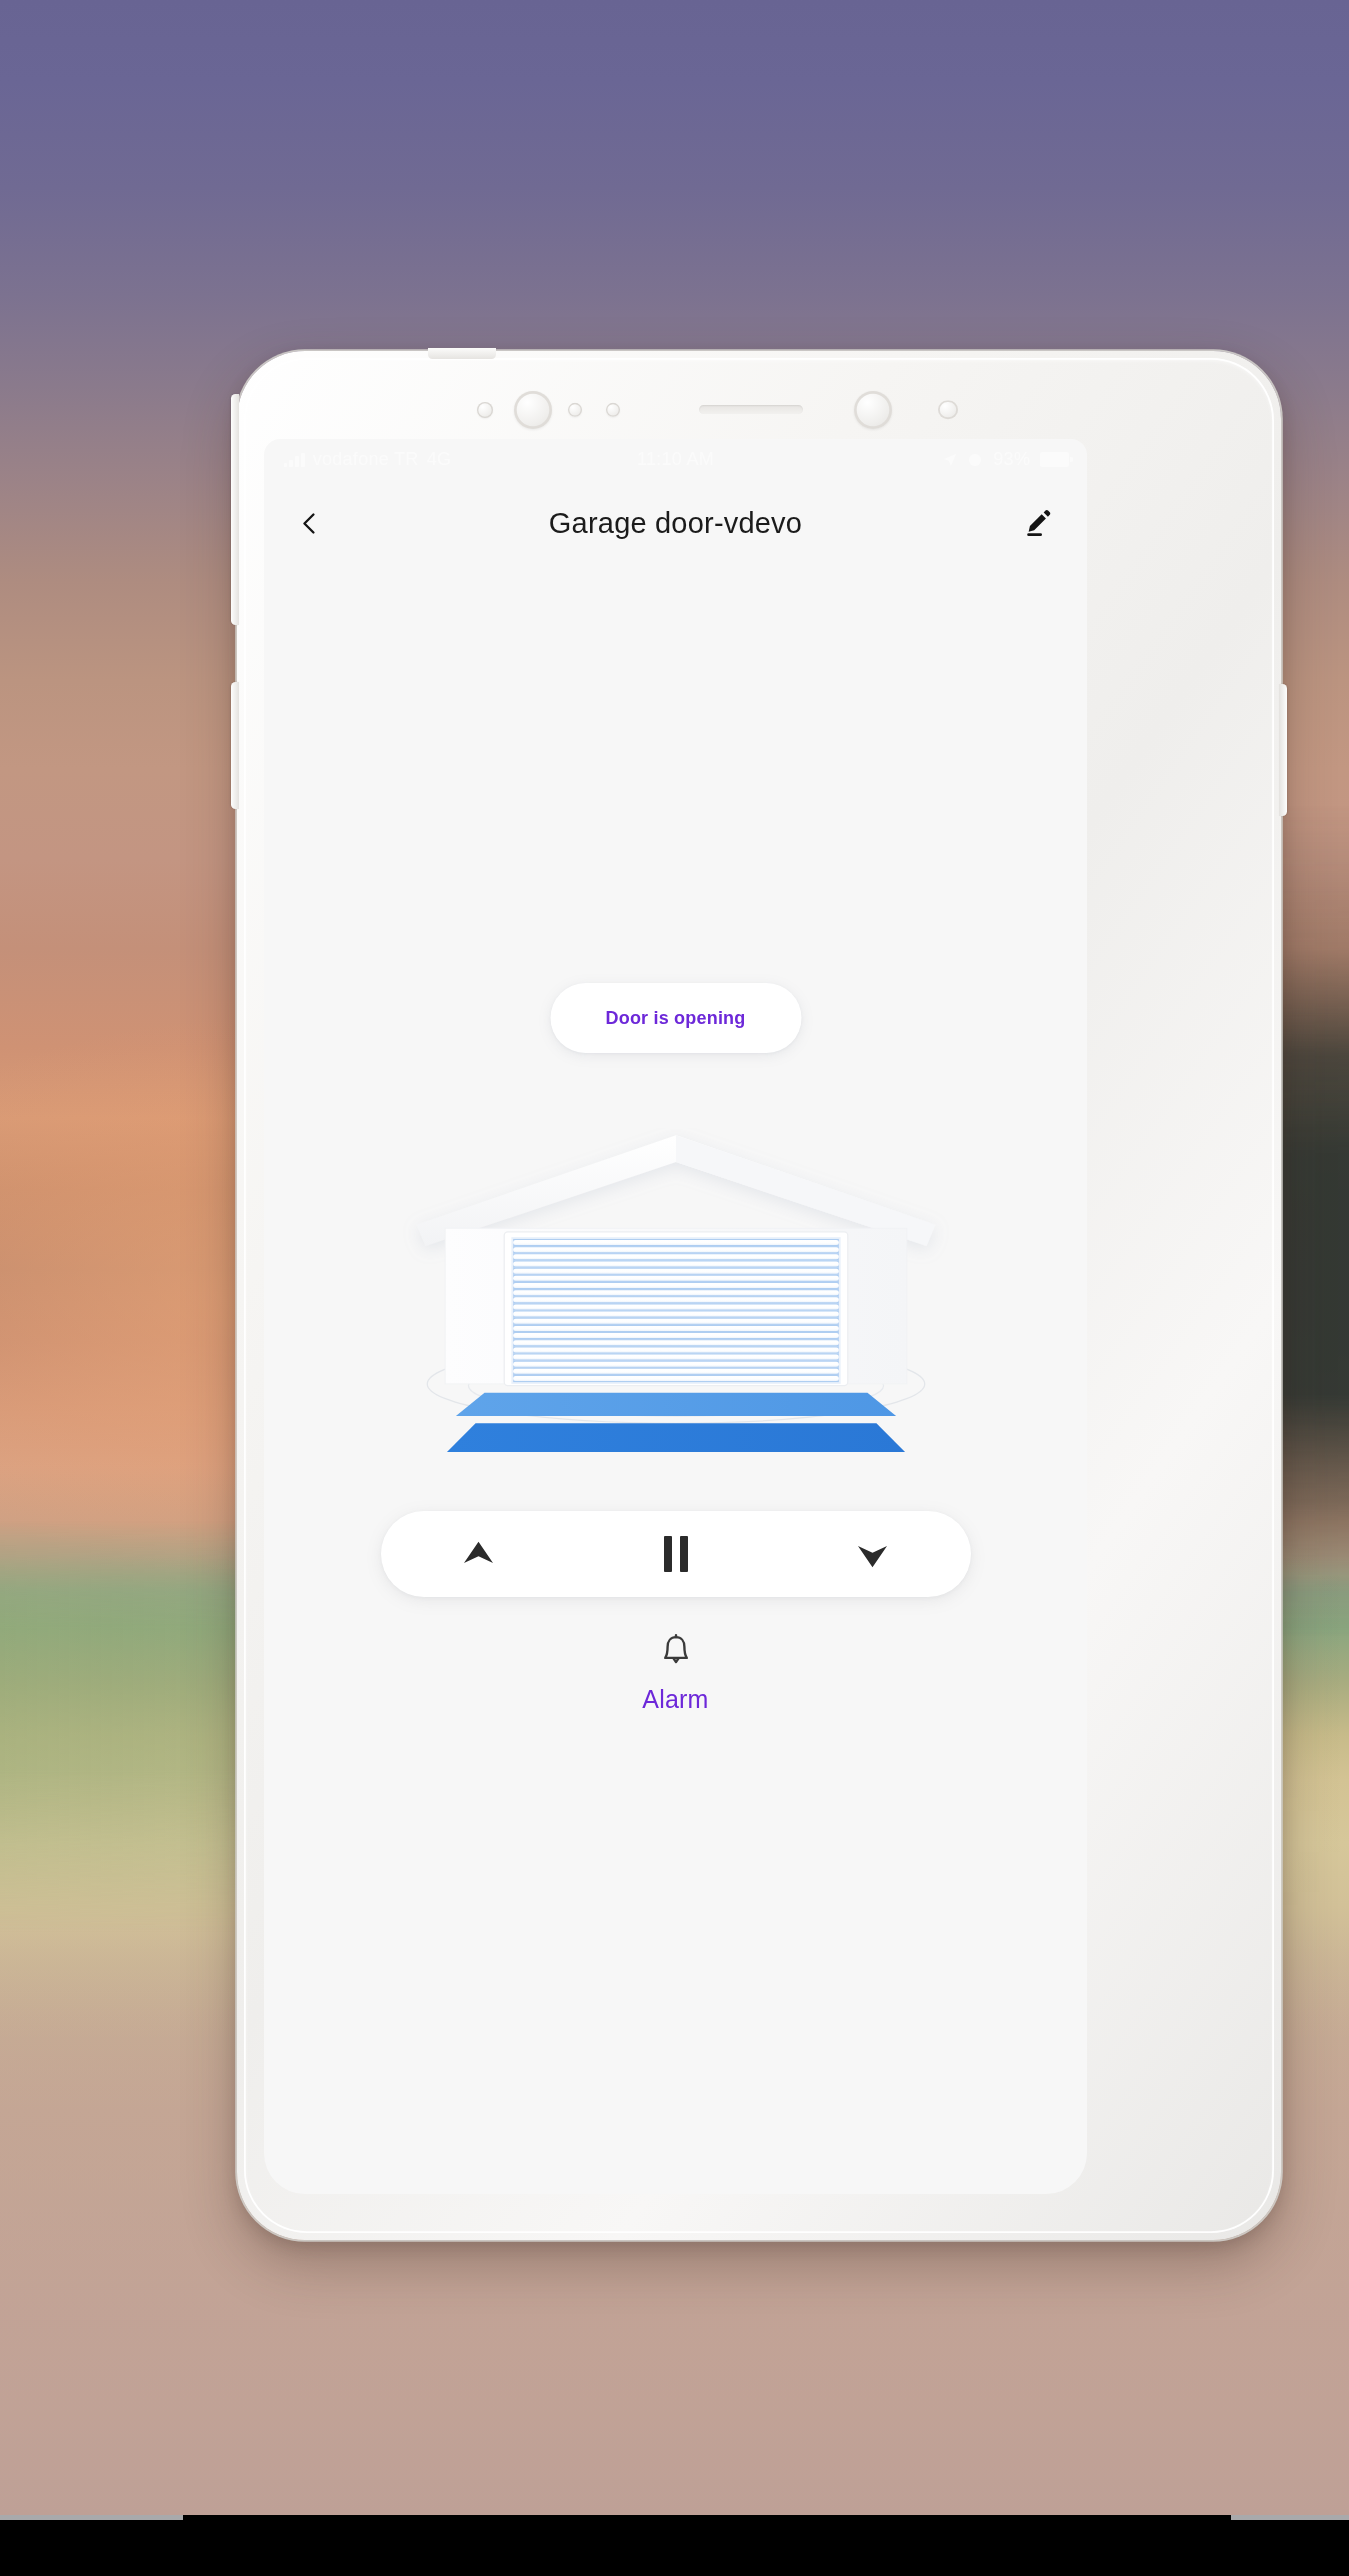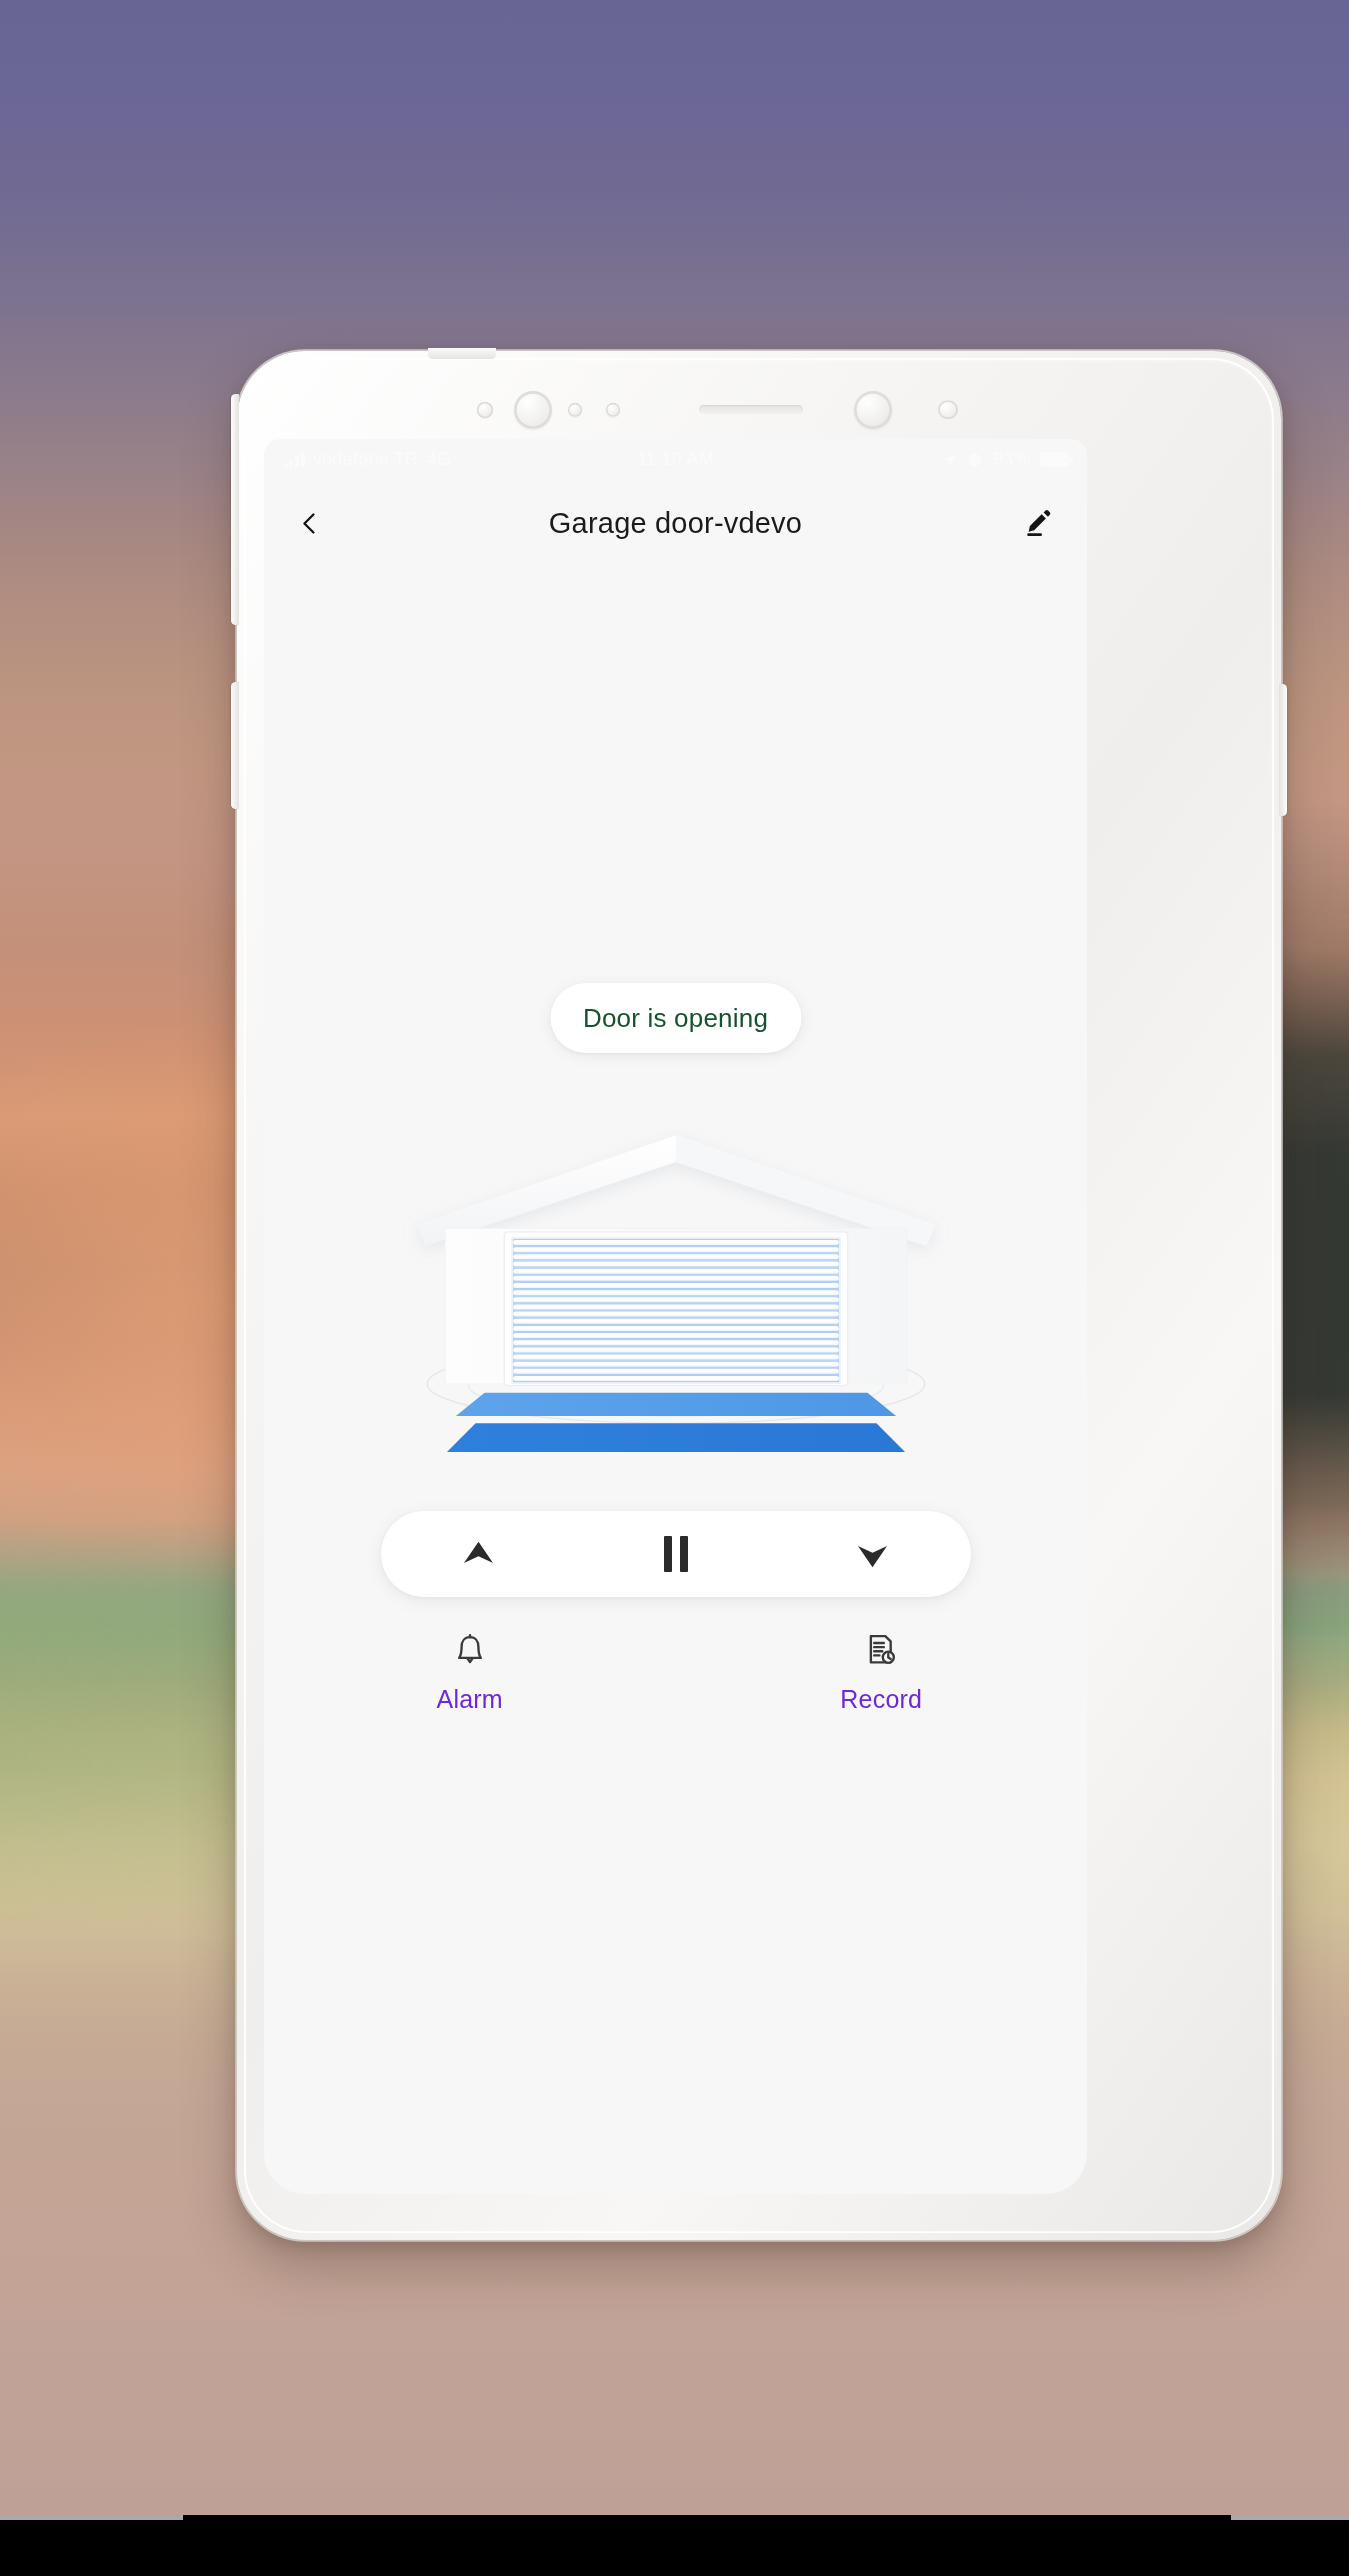--- a/index.html
+++ b/index.html
@@ -261,21 +261,21 @@
   .editbtn svg { width: 34px; height: 34px; }
 
   
   .status-pill {
     position: absolute; left: 50%; transform: translateX(-50%);
     top: 544px;
     min-width: 191px; padding: 0 30px; height: 70px;
     display: flex; align-items: center; justify-content: center;
     background: #ffffff; border-radius: 36px;
     box-shadow: 0 2.7px 12.5px rgba(120,130,150,0.13), 0 0.9px 2.7px rgba(120,130,150,0.08);
-    font-size: 26px; color: #14532d; letter-spacing: 0.2px;
+    font-size: 18px; color: #6d28d9; letter-spacing: 0.2px; font-weight: bold;
   }
 
   
   .illustration {
     position: absolute; left: 50%; transform: translateX(-50%);
     top: 689px; width: 555px; height: 340px;
   }
 
   
   .controls {
@@ -497,28 +497,17 @@
       <div class="tab">
         <span class="tab-ico">
           <svg viewBox="0 0 24 24" fill="none" stroke="#3a3a3a" stroke-width="1.5" stroke-linecap="round" stroke-linejoin="round">
             <path d="M12 2.6v1.3"></path>
             <path d="M12 3.9c-3.4 0-5.3 2.6-5.3 6 0 3.6-.6 5.6-1.5 7.1h13.6c-.9-1.5-1.5-3.5-1.5-7.1 0-3.4-1.9-6-5.3-6z"></path>
             <path d="M10.4 17.3L12 19.6l1.6-2.3"></path>
           </svg>
         </span>
         <span class="tab-label">Alarm</span>
       </div>
-      <div class="tab">
-        <span class="tab-ico">
-          <svg viewBox="0 0 24 24" fill="none" stroke="#3a3a3a" stroke-width="1.5" stroke-linecap="round" stroke-linejoin="round">
-            <path d="M5.6 3.2h9.1l3.4 3.4v13.2H5.6z"></path>
-            <path d="M7.7 7.6h6.1M7.7 10.2h6.1M7.7 12.8h5.1M7.7 15.4h3.3"></path>
-            <circle cx="16.6" cy="16.6" r="3.5" fill="#f7f7f7"></circle>
-            <path d="M16.6 14.6v2.1l1.5 1"></path>
-          </svg>
-        </span>
-        <span class="tab-label">Record</span>
-      </div>
     </div>
 
   </div>
 </div>
 
 
 </body></html>

